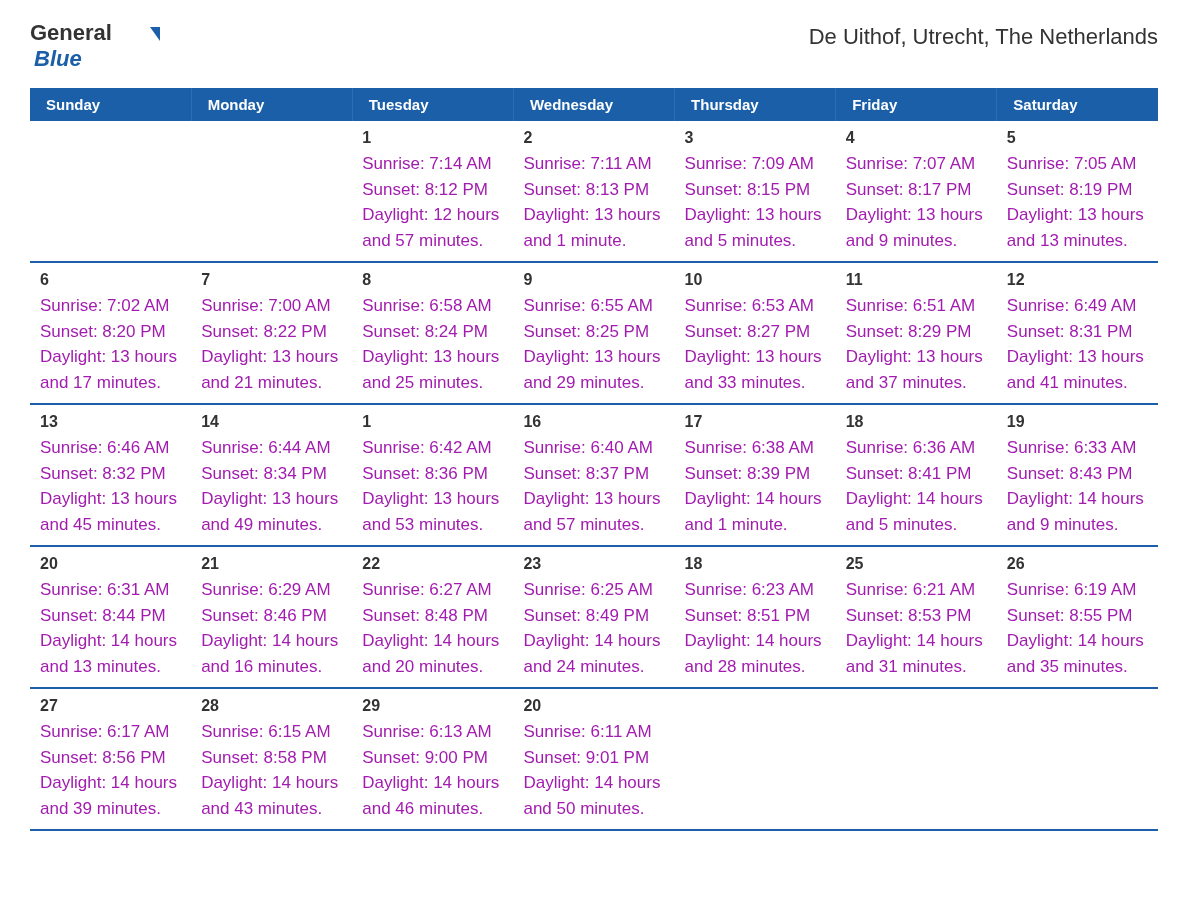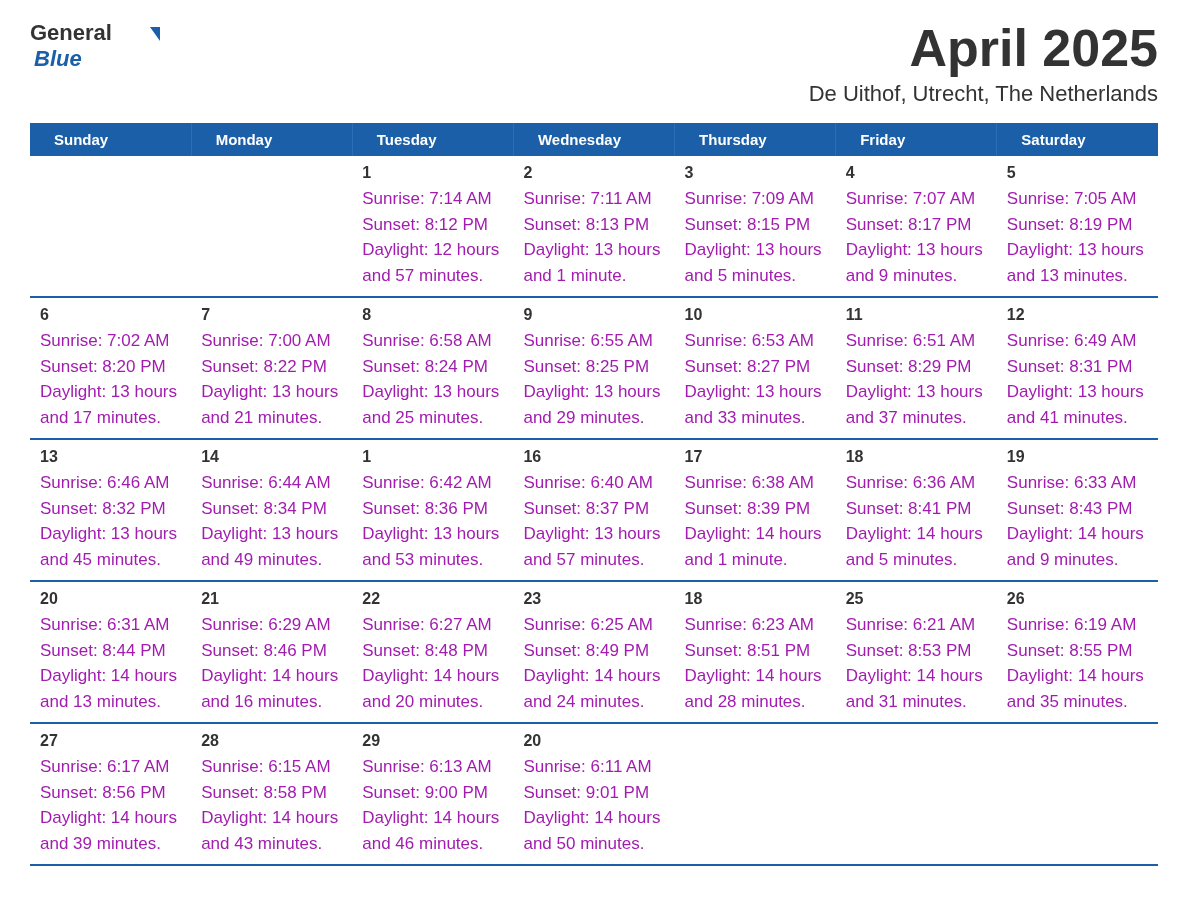--- a/index.html
+++ b/index.html
@@ -67,21 +67,21 @@
       width: 100%;
       border-collapse: collapse;
     }
     thead tr {
       background-color: #1a5fa8;
     }
     thead th {
       color: #fff;
       font-size: 15px;
       font-weight: bold;
-      padding: 8px 24px;
+      padding: 8px 16px;
       text-align: left;
       border-right: 1px solid #2a6db8;
     }
     thead th:last-child { border-right: none; }
     tbody tr {
       border-bottom: 2px solid #1a5fa8;
     }
     tbody td {
       vertical-align: top;
       padding: 8px 10px;
@@ -113,21 +113,20 @@
   <div class="logo">
     <div class="logo-text">
       <span class="logo-general">General</span>
       <span class="logo-arrow"></span>
     </div>
     <div style="margin-left:2px;">
       <span class="logo-blue">Blue</span>
     </div>
   </div>
   <div class="title-block">
-    <div class="month-title">April 2025</div>
     <div class="location-title">De Uithof, Utrecht, The Netherlands</div>
   </div>
 </div>
 
 <table>
   <thead>
     <tr>
       <th>Sunday</th>
       <th>Monday</th>
       <th>Tuesday</th>

